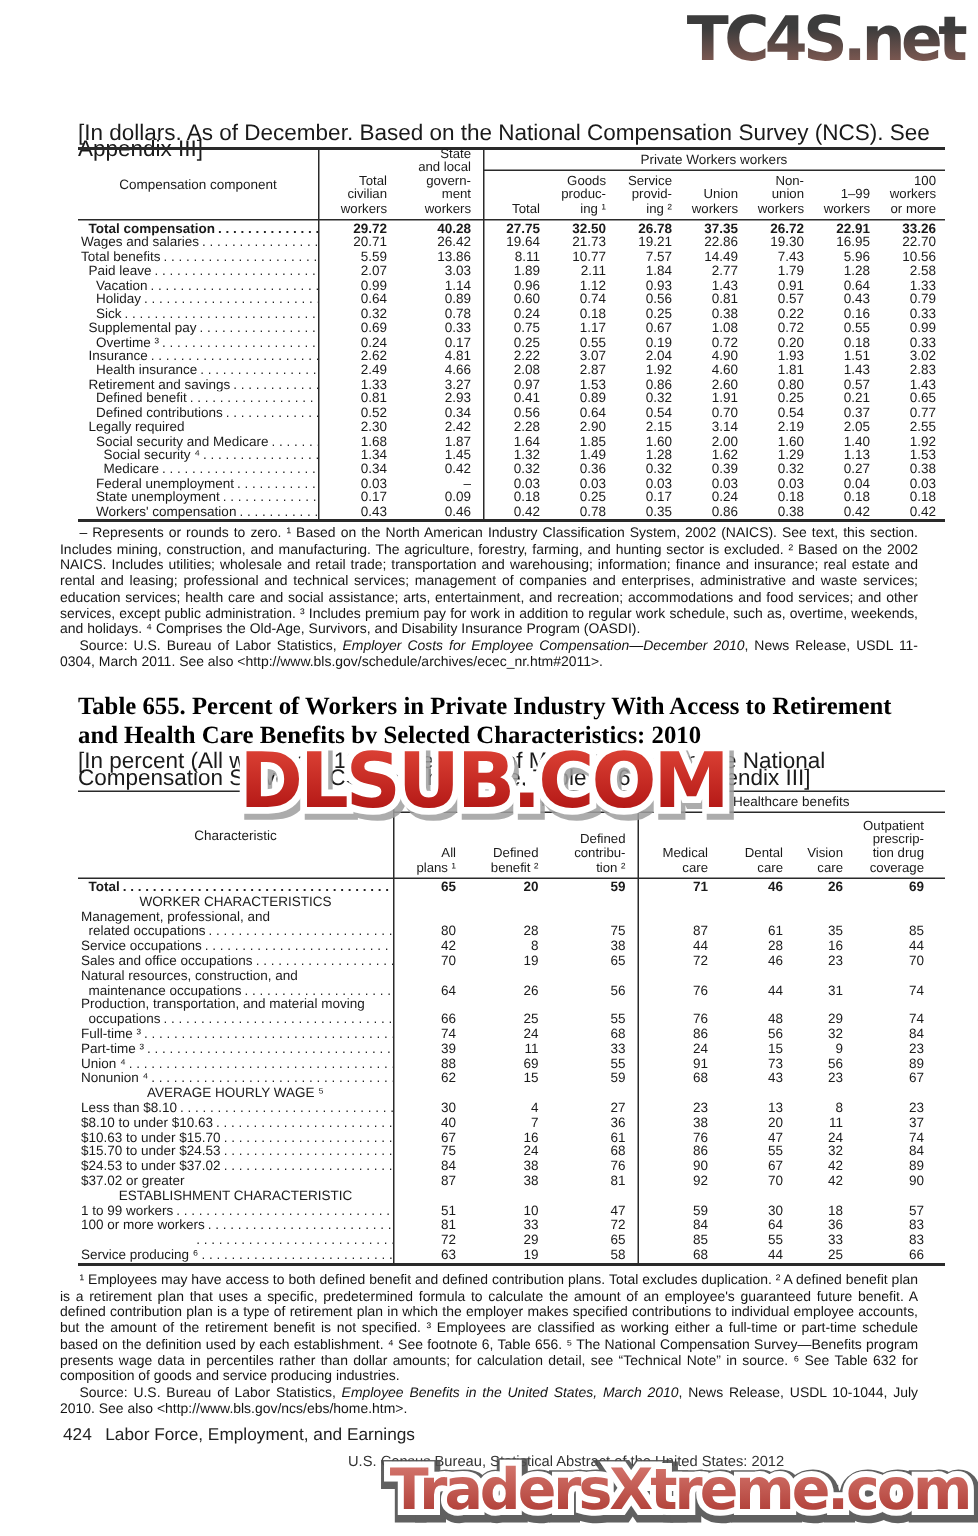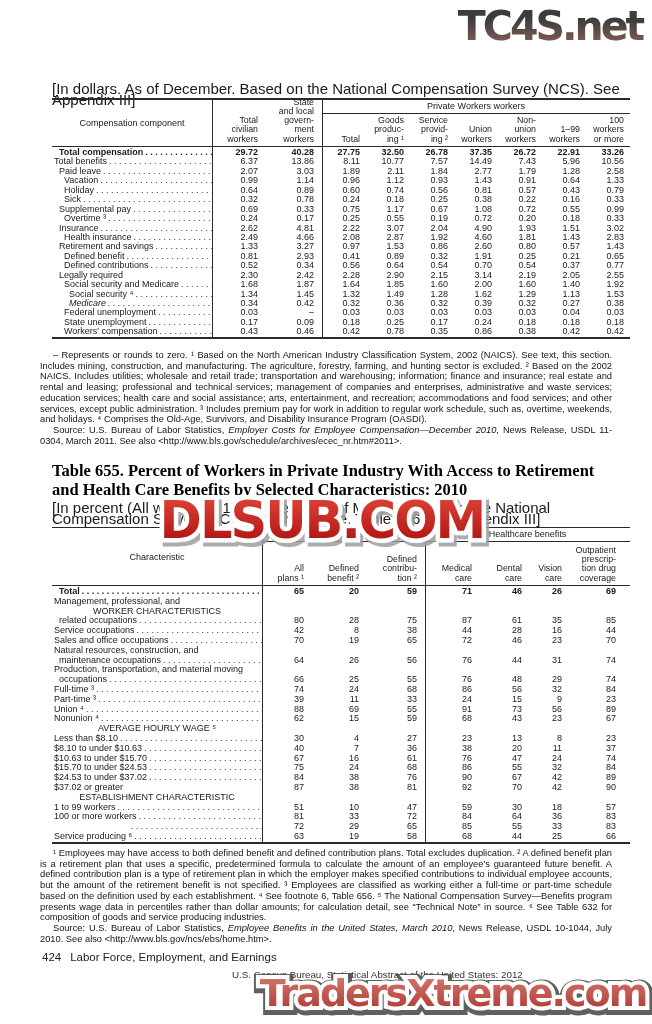--- a/index.html
+++ b/index.html
@@ -133,24 +133,39 @@
           <div class="vcell" style="width: 44px; padding-right: 6px;">27.75</div>
           <div class="vcell" style="width: 44px; padding-right: 6px;">32.50</div>
           <div class="vcell" style="width: 44px; padding-right: 6px;">26.78</div>
           <div class="vcell" style="width: 44px; padding-right: 6px;">37.35</div>
           <div class="vcell" style="width: 44px; padding-right: 6px;">26.72</div>
           <div class="vcell" style="width: 44px; padding-right: 6px;">22.91</div>
           <div class="vcell" style="width: 44px; padding-right: 6px;">33.26</div>
         </div>
         <div class="trow">
           <div class="lcell" style="width: 160px;">
+            <div class="ltext" style="padding-left: 2px;">Wages and salaries</div>
+            <div class="dots"></div>
+          </div>
+          <div class="vcell" style="width: 54px; padding-right: 8px;">20.71</div>
+          <div class="vcell" style="width: 56px; padding-right: 8px;">26.42</div>
+          <div class="vcell" style="width: 44px; padding-right: 6px;">19.64</div>
+          <div class="vcell" style="width: 44px; padding-right: 6px;">21.73</div>
+          <div class="vcell" style="width: 44px; padding-right: 6px;">19.21</div>
+          <div class="vcell" style="width: 44px; padding-right: 6px;">22.86</div>
+          <div class="vcell" style="width: 44px; padding-right: 6px;">19.30</div>
+          <div class="vcell" style="width: 44px; padding-right: 6px;">16.95</div>
+          <div class="vcell" style="width: 44px; padding-right: 6px;">22.70</div>
+        </div>
+        <div class="trow">
+          <div class="lcell" style="width: 160px;">
             <div class="ltext" style="padding-left: 2px;">Total benefits</div>
             <div class="dots"></div>
           </div>
-          <div class="vcell" style="width: 54px; padding-right: 8px;">6.37</div>
+          <div class="vcell" style="width: 54px; padding-right: 8px;">5.59</div>
           <div class="vcell" style="width: 56px; padding-right: 8px;">13.86</div>
           <div class="vcell" style="width: 44px; padding-right: 6px;">8.11</div>
           <div class="vcell" style="width: 44px; padding-right: 6px;">10.77</div>
           <div class="vcell" style="width: 44px; padding-right: 6px;">7.57</div>
           <div class="vcell" style="width: 44px; padding-right: 6px;">14.49</div>
           <div class="vcell" style="width: 44px; padding-right: 6px;">7.43</div>
           <div class="vcell" style="width: 44px; padding-right: 6px;">5.96</div>
           <div class="vcell" style="width: 44px; padding-right: 6px;">10.56</div>
         </div>
         <div class="trow">
@@ -357,21 +372,21 @@
           <div class="vcell" style="width: 56px; padding-right: 8px;">1.45</div>
           <div class="vcell" style="width: 44px; padding-right: 6px;">1.32</div>
           <div class="vcell" style="width: 44px; padding-right: 6px;">1.49</div>
           <div class="vcell" style="width: 44px; padding-right: 6px;">1.28</div>
           <div class="vcell" style="width: 44px; padding-right: 6px;">1.62</div>
           <div class="vcell" style="width: 44px; padding-right: 6px;">1.29</div>
           <div class="vcell" style="width: 44px; padding-right: 6px;">1.13</div>
           <div class="vcell" style="width: 44px; padding-right: 6px;">1.53</div>
         </div>
         <div class="trow">
-          <div class="lcell" style="width: 160px; font-style: italic;">
+          <div class="lcell" style="width: 160px;">
             <div class="ltext" style="padding-left: 17px;">Medicare</div>
             <div class="dots"></div>
           </div>
           <div class="vcell" style="width: 54px; padding-right: 8px;">0.34</div>
           <div class="vcell" style="width: 56px; padding-right: 8px;">0.42</div>
           <div class="vcell" style="width: 44px; padding-right: 6px;">0.32</div>
           <div class="vcell" style="width: 44px; padding-right: 6px;">0.36</div>
           <div class="vcell" style="width: 44px; padding-right: 6px;">0.32</div>
           <div class="vcell" style="width: 44px; padding-right: 6px;">0.39</div>
           <div class="vcell" style="width: 44px; padding-right: 6px;">0.32</div>
@@ -491,27 +506,27 @@
             <div class="dots"></div>
           </div>
           <div class="vcell" style="width: 50px; padding-right: 8px;">65</div>
           <div class="vcell" style="width: 55px; padding-right: 8px;">20</div>
           <div class="vcell" style="width: 58px; padding-right: 8px;">59</div>
           <div class="vcell" style="width: 55px; padding-right: 8px;">71</div>
           <div class="vcell" style="width: 50px; padding-right: 8px;">46</div>
           <div class="vcell" style="width: 40px; padding-right: 8px;">26</div>
           <div class="vcell" style="width: 60px; padding-right: 14px;">69</div>
         </div>
-        <div class="trow">
-          <div class="lcell" style="width: 210px;">
-            <div class="ltext" style="padding-left: 2px;">Management, professional, and</div>
-          </div>
-        </div>
         <div class="trow srow">
           <div class="sect" style="width: 210px;">WORKER CHARACTERISTICS</div>
+        </div>
+        <div class="trow">
+          <div class="lcell" style="width: 210px;">
+            <div class="ltext" style="padding-left: 2px;">Management, professional, and</div>
+          </div>
         </div>
         <div class="trow">
           <div class="lcell" style="width: 210px;">
             <div class="ltext" style="padding-left: 7px;">related occupations</div>
             <div class="dots"></div>
           </div>
           <div class="vcell" style="width: 50px; padding-right: 8px;">80</div>
           <div class="vcell" style="width: 55px; padding-right: 8px;">28</div>
           <div class="vcell" style="width: 58px; padding-right: 8px;">75</div>
           <div class="vcell" style="width: 55px; padding-right: 8px;">87</div>

